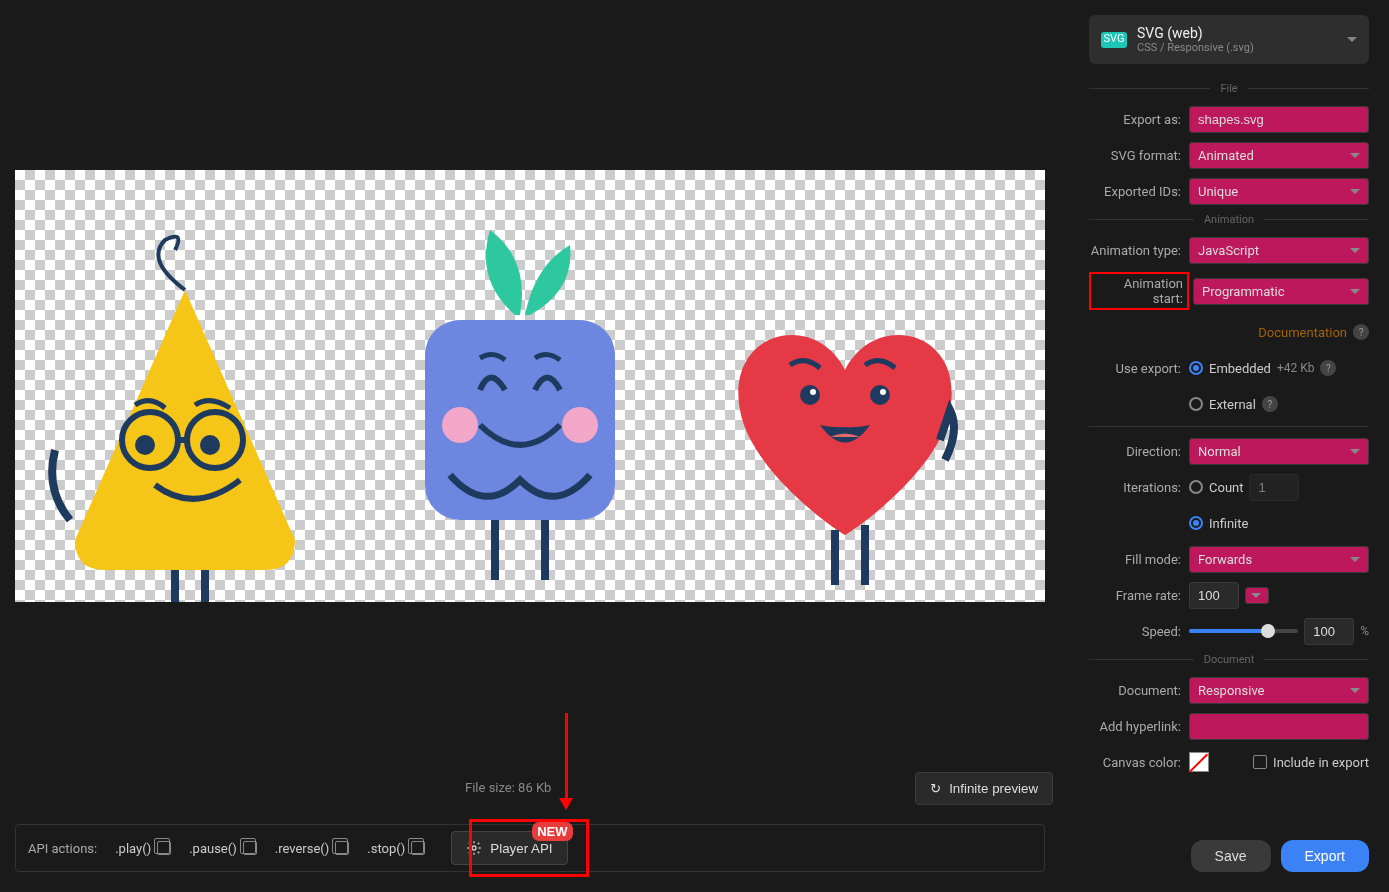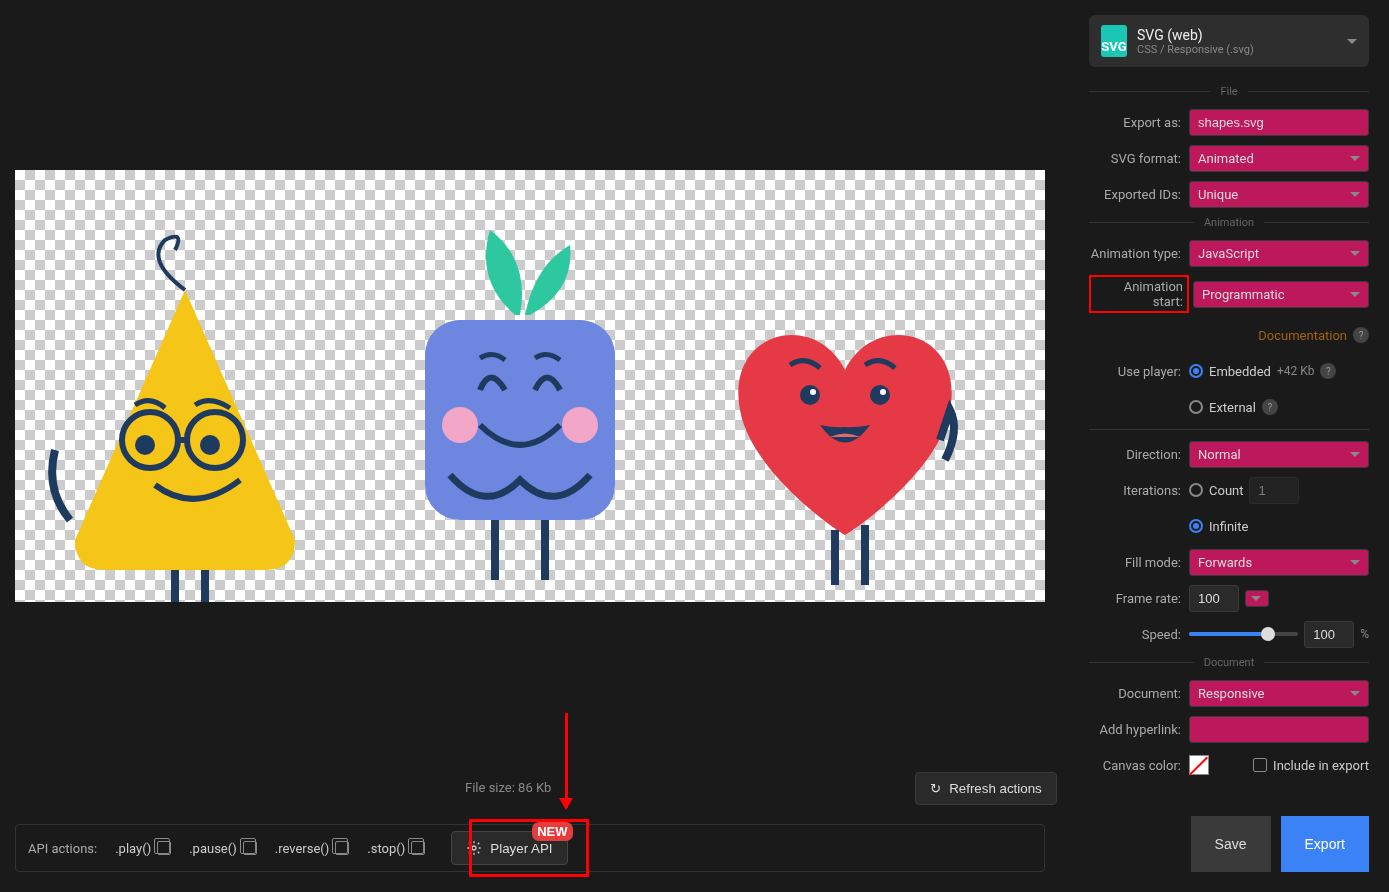--- a/index.html
+++ b/index.html
@@ -158,31 +158,30 @@
   border-radius: 6px;
   padding: 10px 12px;
   display: flex;
   align-items: center;
   gap: 10px;
   margin-bottom: 18px;
   position: relative;
 }
 .svg-icon {
   width: 26px;
-  height: 32px;
+  height: 16px;
   background: #1cc6b5;
   border-radius: 3px 3px 3px 3px;
   position: relative;
   display: flex;
   align-items: flex-end;
   justify-content: center;
-  font-size: 13px;
+  font-size: 11px;
   color: #fff;
   padding-bottom: 3px;
-  font-weight: bold;
 }
 .format-text { flex: 1; }
 .format-title { color: #eee; font-size: 14px; }
 .format-sub { color: #888; font-size: 11px; }
 .caret-down {
   border-left: 5px solid transparent;
   border-right: 5px solid transparent;
   border-top: 5px solid #888;
 }
 .section-divider {
@@ -320,22 +319,22 @@
   left: -4px;
 }
 .bottom-buttons {
   position: absolute;
   bottom: 20px;
   right: 20px;
   display: flex;
   gap: 10px;
 }
 .btn {
-  padding: 20px 24px;
-  border-radius: 0;
+  padding: 8px 24px;
+  border-radius: 12px;
   font-size: 14px;
   cursor: pointer;
   border: none;
 }
 .btn-save { background: #3a3a3a; color: #ddd; }
 .btn-export { background: #3b82f6; color: #fff; }
 .extra-text { color: #888; font-size: 12px; }
 .gear-svg { width: 16px; height: 16px; }
 </style>
 </head>
@@ -392,21 +391,21 @@
         <line x1="130" y1="195" x2="130" y2="255" stroke="#1e3a5f" stroke-width="8"></line>
         <path d="M 205 110 L 215 80 Q 225 100 210 130" stroke="#1e3a5f" stroke-width="8" fill="none"></path>
       </g>
     </svg>
   </div>
 
   <div class="filesize">File size: 86 Kb</div>
 
   <button class="refresh-btn">
     <span>↻</span>
-    <span>Refresh actions</span>
+    <span>Infinite preview</span>
   </button>
 
   <div class="api-bar">
     <span class="api-label">API actions:</span>
     <div class="api-action">
       <span>.play()</span>
       <span class="copy-icon"></span>
     </div>
     <div class="api-action">
       <span>.pause()</span>
@@ -489,21 +488,21 @@
           <span>Programmatic</span>
           <span class="caret-down"></span>
         </div>
       </div>
   </div>
   <div class="row" style="justify-content:flex-end; gap:6px;">
     <span class="link">Documentation</span>
     <span class="help-icon">?</span>
   </div>
   <div class="row">
-    <div class="row-label">Use player:</div>
+    <div class="row-label">Use export:</div>
     <div class="row-control">
       <span class="radio checked"></span>
       <span>Embedded</span>
       <span class="extra-text">+42 Kb</span>
       <span class="help-icon">?</span>
     </div>
   </div>
   <div class="row">
     <div class="row-label"></div>
     <div class="row-control">

